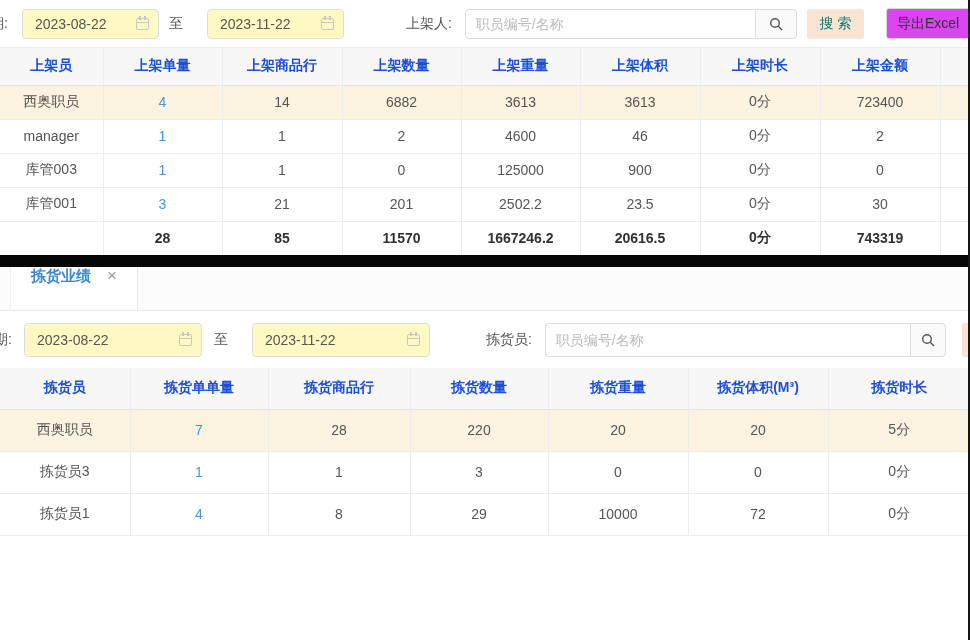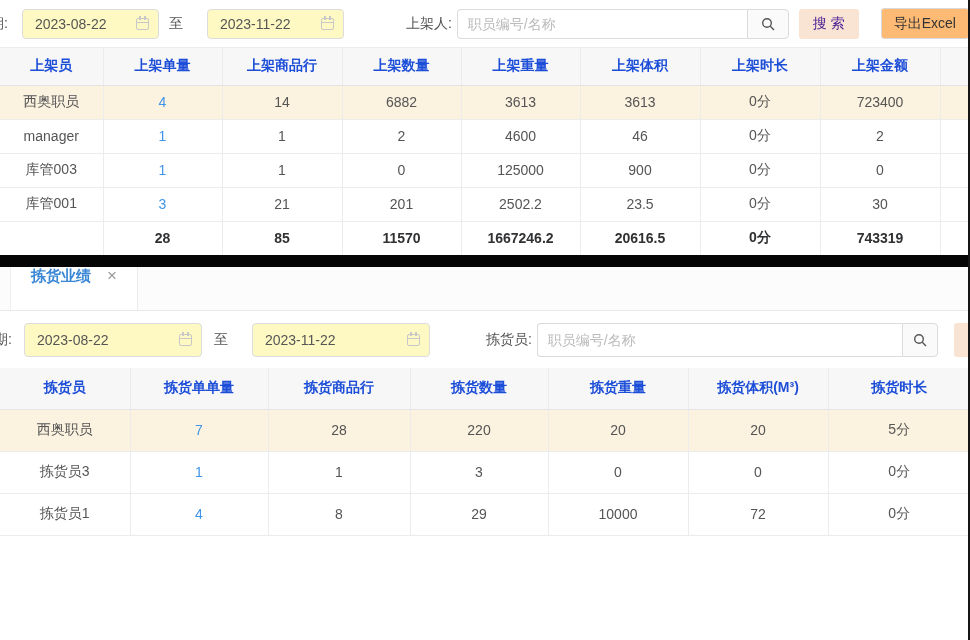--- a/index.html
+++ b/index.html
@@ -20,33 +20,33 @@
   .fbar2 .date-box { width:178px; height:34px; margin-left:12px; }
   .date-box input { border:none; outline:none; flex:1; min-width:0; font:inherit; color:#555; background:transparent; }
   .cal-icon { position:relative; width:13px; height:12px; border:1px solid #c8c8c8; border-radius:2px; flex:none; }
   .cal-icon::before { content:""; position:absolute; top:-3px; left:2px; width:2px; height:4px; background:#c8c8c8; }
   .cal-icon::after  { content:""; position:absolute; top:-3px; right:2px; width:2px; height:4px; background:#c8c8c8; }
   .cal-icon i { position:absolute; top:3px; left:0; right:0; border-top:1px solid #c8c8c8; }
   .to-label { margin:0 10px; color:#555; }
   .fbar2 .to-label { margin:0 12px; }
   .person-label1 { margin-left:62px; }
   .person-label2 { margin-left:56px; }
-  .search-group { display:flex; margin-left:5px; }
+  .search-group { display:flex; margin-left:13px; }
   .search-input { height:30px; border:1px solid #dcdcdc; border-right:none; border-radius:4px 0 0 4px;
     padding:0 10px; font:inherit; color:#555; outline:none; width:290px; }
   .search-input::placeholder { color:#bbb; }
   .fbar2 .search-input { width:365px; height:34px; }
   .search-icon-btn { width:42px; height:30px; border:1px solid #dcdcdc; border-radius:0 4px 4px 0;
     background:#fafafa; display:flex; align-items:center; justify-content:center; cursor:pointer; }
   .fbar2 .search-icon-btn { width:36px; height:34px; }
   .btn-search { margin-left:10px; width:60px; height:30px; border:none; border-radius:3px;
-    background:#f9e3d2; color:#4c1d95; font:inherit; letter-spacing:4px; padding-left:4px; cursor:pointer; }
+    background:#f9e3d2; color:#0f766e; font:inherit; letter-spacing:4px; padding-left:4px; cursor:pointer; }
   .btn-search-stub { margin-left:16px; width:24px; height:34px; border-radius:3px 0 0 3px; background:#f9e3d2; flex:none; }
   .btn-export { margin-left:22px; width:88px; height:31px; border:1px solid #d9d9d9; border-radius:3px;
-    background:#fdba74; color:#333; font:inherit; cursor:pointer; }
+    background:#d946ef; color:#333; font:inherit; cursor:pointer; }
 
   
   table { border-collapse:collapse; table-layout:fixed; width:970px; }
   th, td { text-align:center; font-weight:normal; border-left:1px solid #ececec; overflow:hidden; }
   th:first-child, td:first-child { border-left:none; }
   thead th { background:#f7f7f7; color:#1d4ed8; font-weight:bold; border-bottom:1px solid #e4e4e4; }
   .t1 thead th { height:37px; }
   .t1 td { height:34px; border-bottom:1px solid #ececec; }
   .t2 thead th { height:41px; }
   .t2 td { height:42px; border-bottom:1px solid #ececec; }

